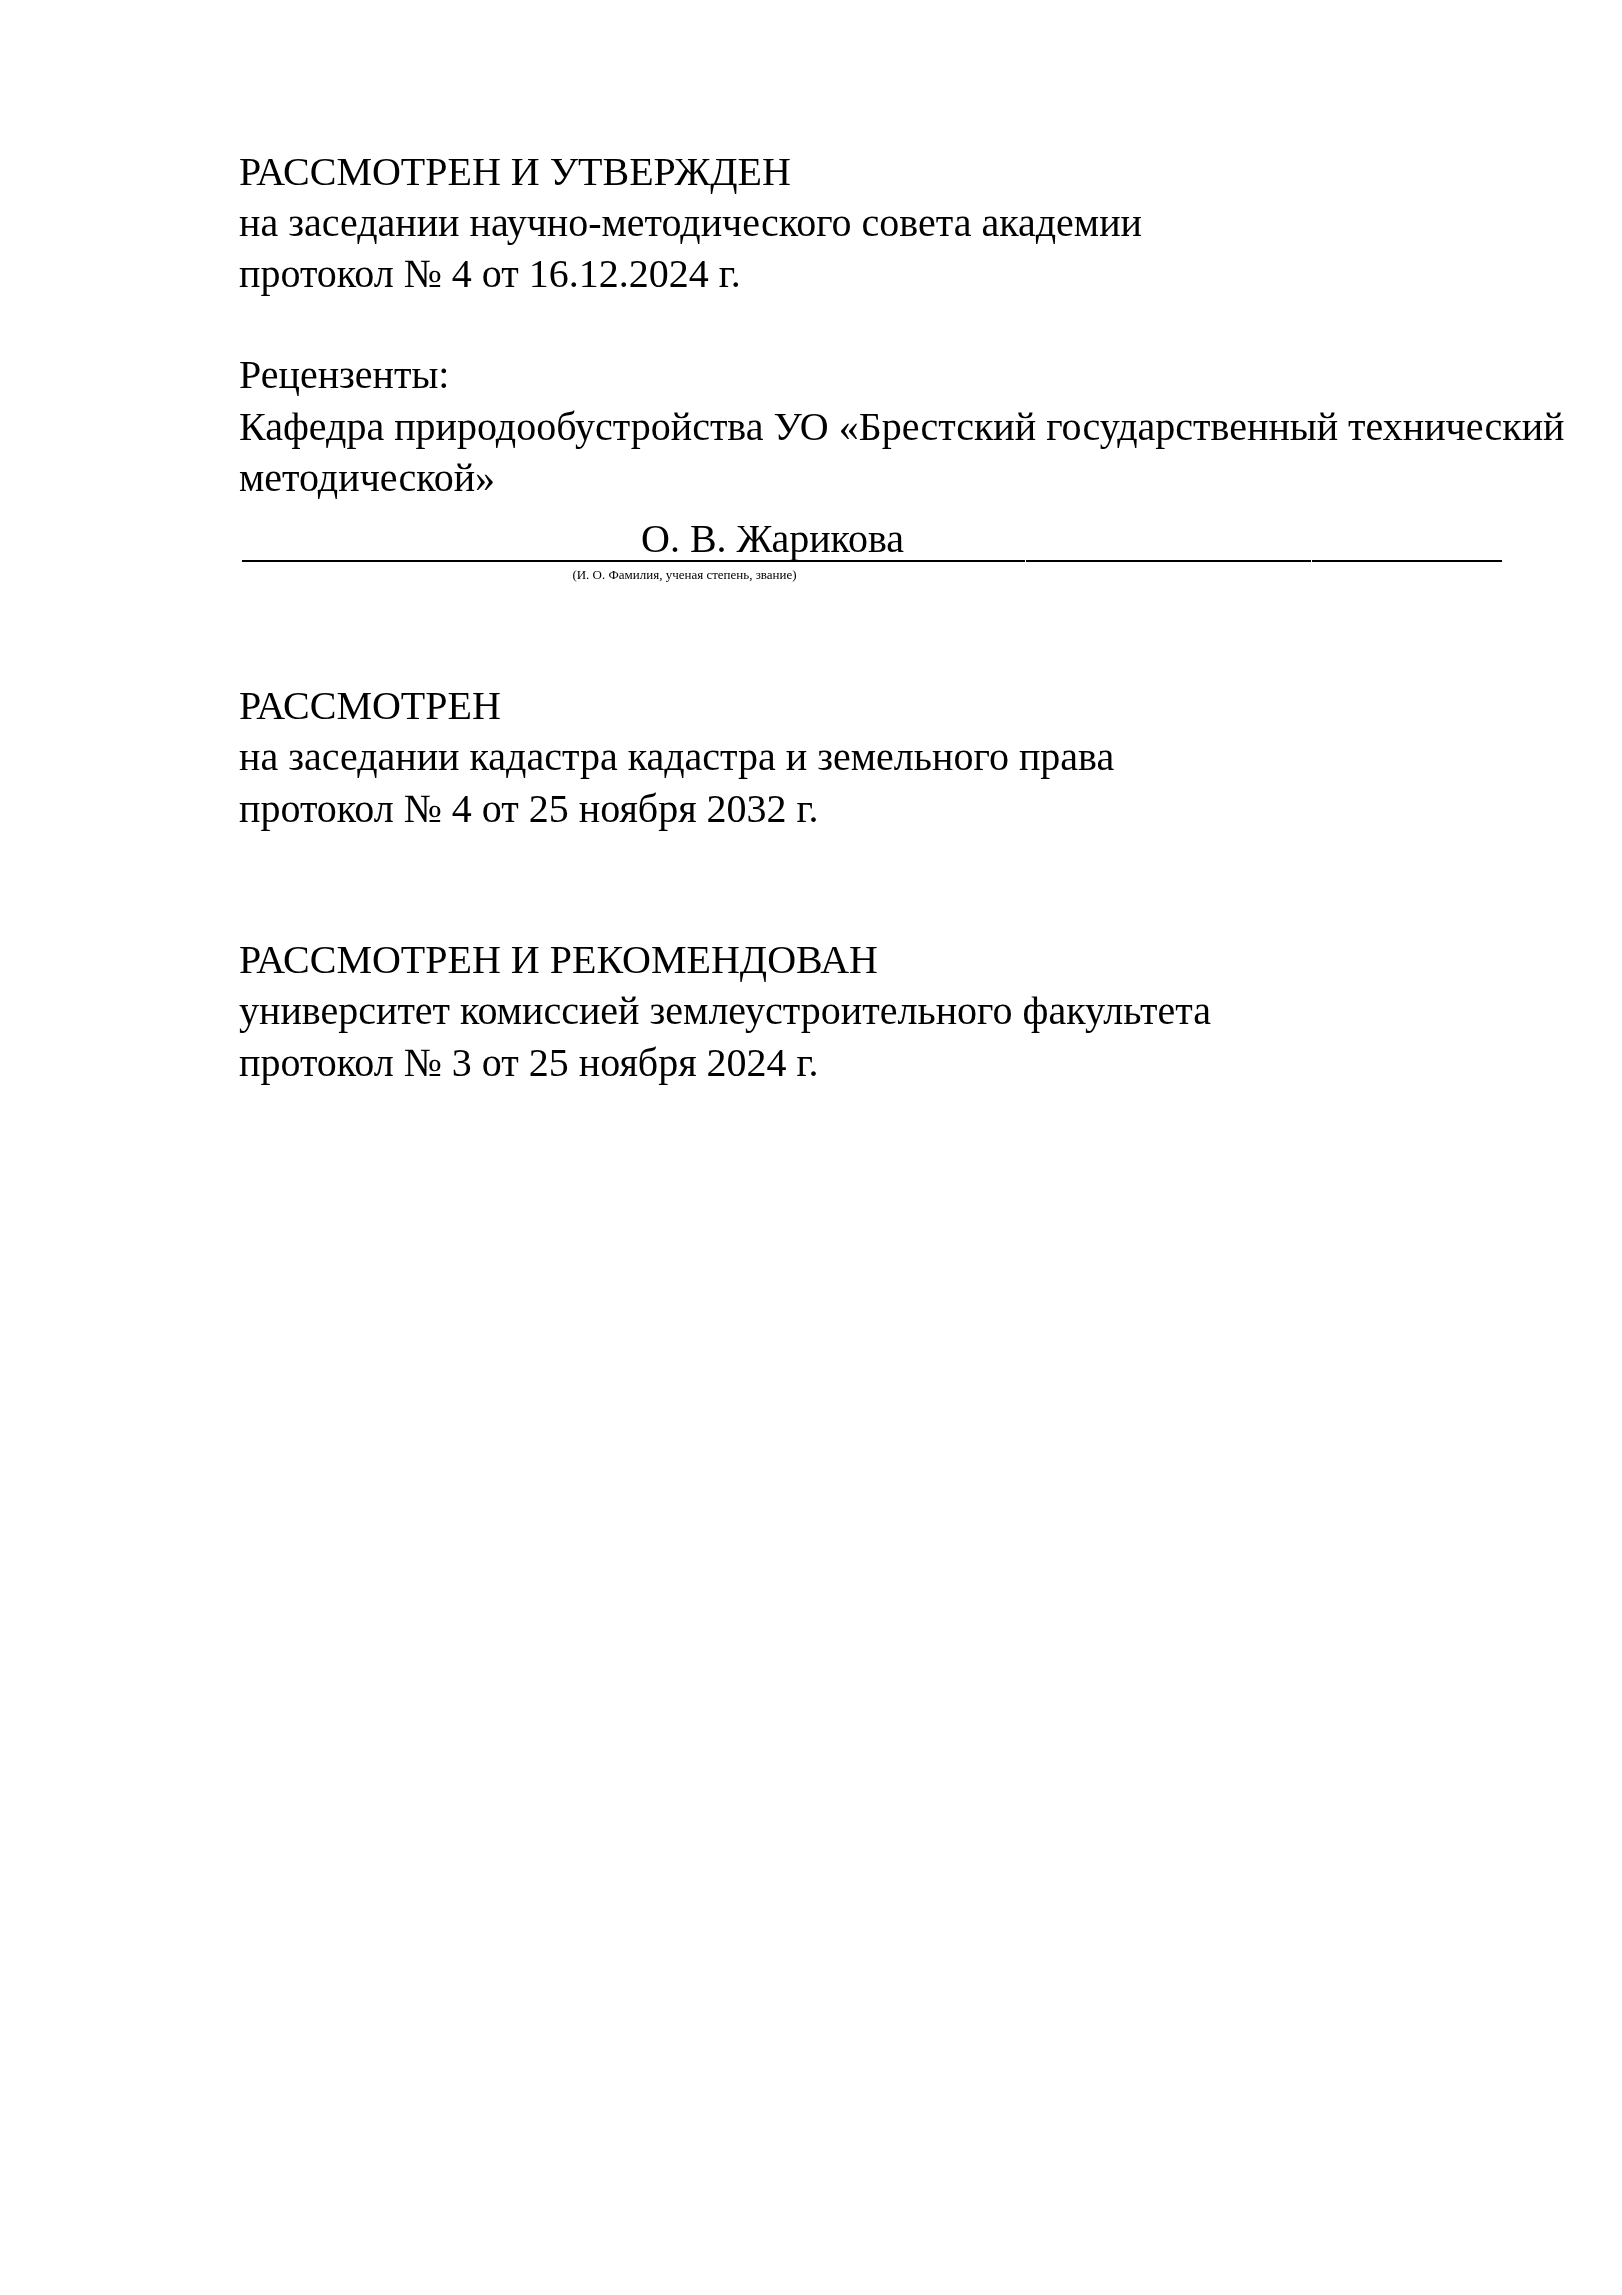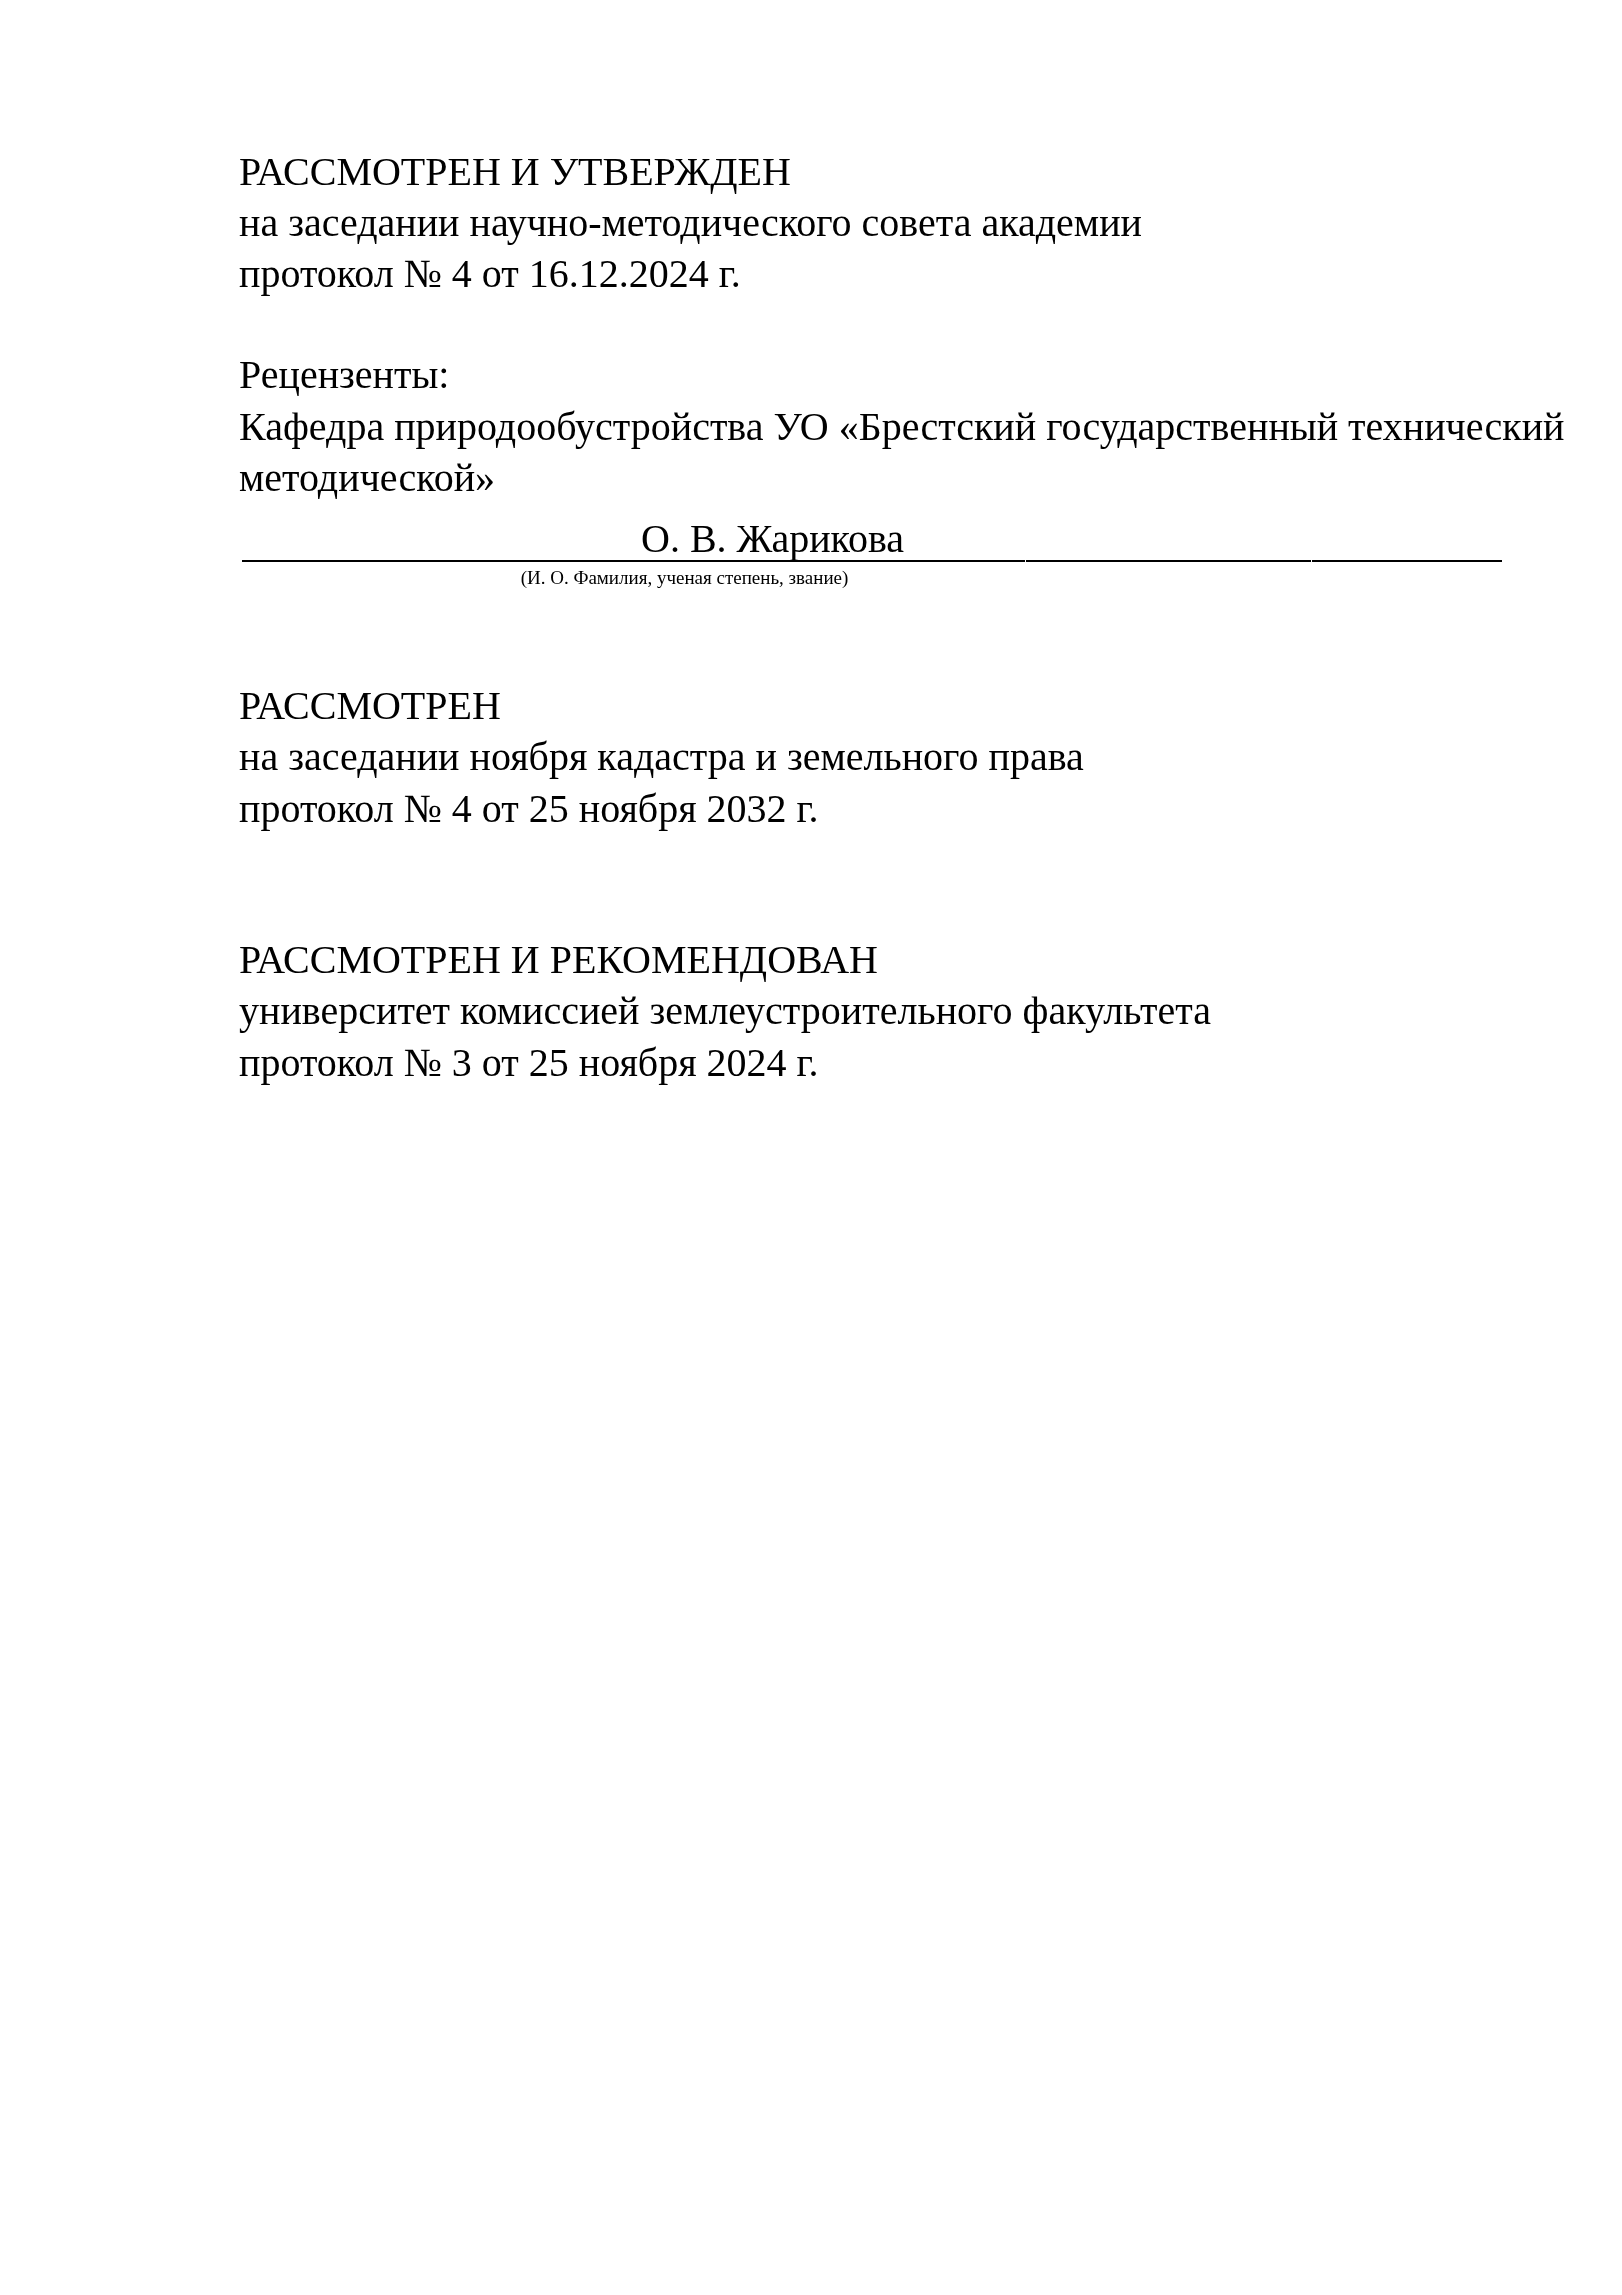--- a/index.html
+++ b/index.html
@@ -3,21 +3,21 @@
   <meta charset="utf-8">
   <style>
     html, body { margin: 0; padding: 0; background: #ffffff; }
     body { width: 1623px; height: 2295px; position: relative; overflow: hidden;
            font-family: "Liberation Serif", "DejaVu Serif", serif; color: #000; }
     .line { position: absolute; left: 239px; font-size: 40px; line-height: 1; white-space: nowrap; }
     .u { text-decoration-thickness: 2.6px; text-underline-offset: 5.2px; }
     .sig-row { position: absolute; left: 242px; top: 523px; width: 1260px; height: 39px; }
     .sig-seg { position: absolute; bottom: 0; border-bottom: 2.6px solid #000; }
     .sig-name { position: absolute; left: 383px; bottom: 2.6px; font-size: 40px; line-height: 1; white-space: nowrap; margin-left: 16px; }
-    .caption { position: absolute; top: 568px; left: 0; width: 1336px; text-align: center; font-size: 19px;
+    .caption { position: absolute; top: 568px; left: 0; width: 1336px; text-align: center; font-size: 13px;
                line-height: 1; padding-left: 33px; box-sizing: border-box; }
   </style>
 </head>
 <body>
 
 <div>
 
   <div class="line" style="top:152px">РАССМОТРЕН И УТВЕРЖДЕН</div>
   <div class="line" style="top:203px">на заседании научно-методического совета академии</div>
   <div class="line" style="top:254px">протокол № 4 от 16.12.2024 г.</div>
@@ -30,21 +30,21 @@
     <div class="sig-seg" style="left:0; width:383px;"></div>
     <div class="sig-seg" style="left:383px; width:400px;"></div>
     <div class="sig-seg" style="left:784px; width:27.5px; border-bottom-width:2px;"></div>
     <div class="sig-seg" style="left:811px; width:258px;"></div>
     <div class="sig-seg" style="left:1070px; width:190px; border-bottom-width:2px;"></div>
     <span class="sig-name">О. В. Жарикова</span>
   </div>
   <div class="caption">(И. О. Фамилия, ученая степень, звание)</div>
 
   <div class="line" style="top:686px">РАССМОТРЕН</div>
-  <div class="line" style="top:737px"><span style="white-space:pre">на заседании ноября </span><span class="u">кадастра и земельного права</span></div>
+  <div class="line" style="top:737px"><span style="white-space:pre">на заседании кадастра </span><span class="u">кадастра и земельного права</span></div>
   <div class="line" style="top:789px">протокол № 4 от 25 ноября 2032 г.</div>
 
   <div class="line" style="top:940px">РАССМОТРЕН И РЕКОМЕНДОВАН</div>
   <div class="line" style="top:991px"><span style="white-space:pre">университет комиссией </span><span class="u">землеустроительного</span><span style="white-space:pre"> факультета</span></div>
   <div class="line" style="top:1043px">протокол № 3 от 25 ноября 2024 г.</div>
 
 </div>
 
 
 </body></html>

